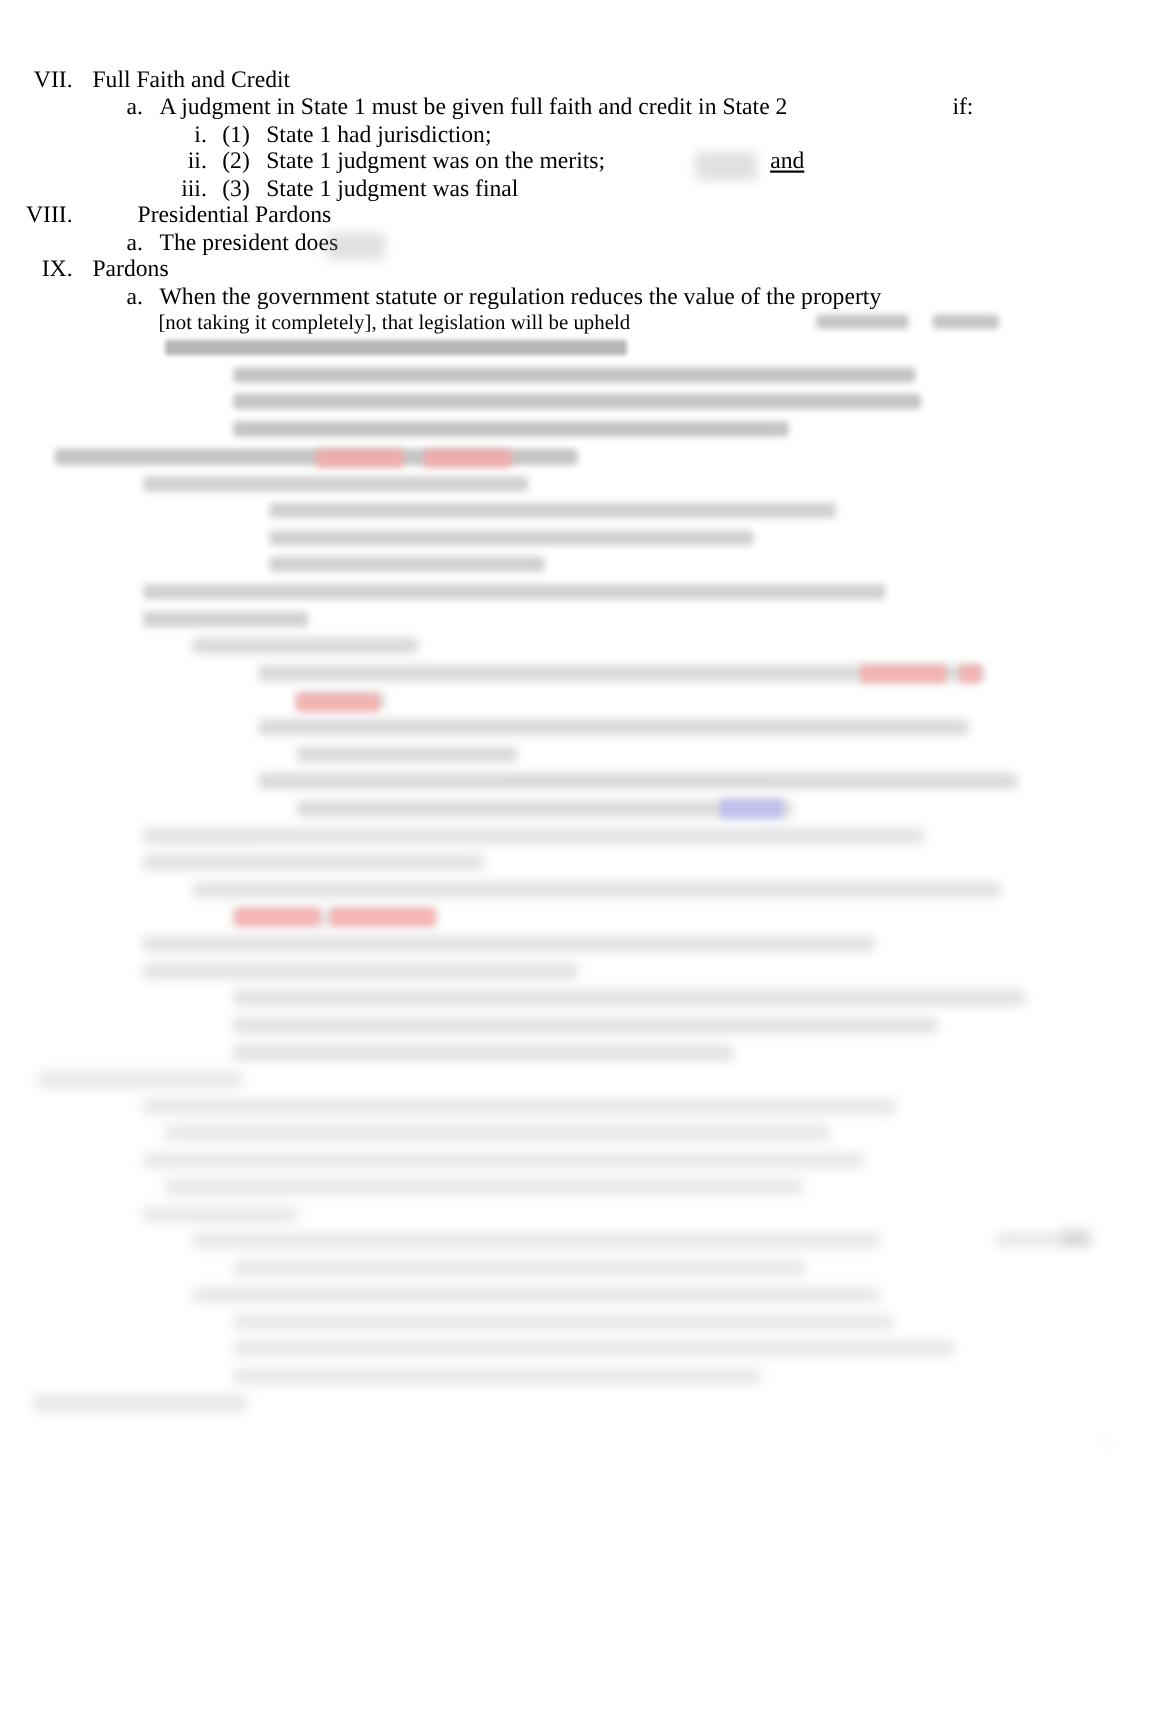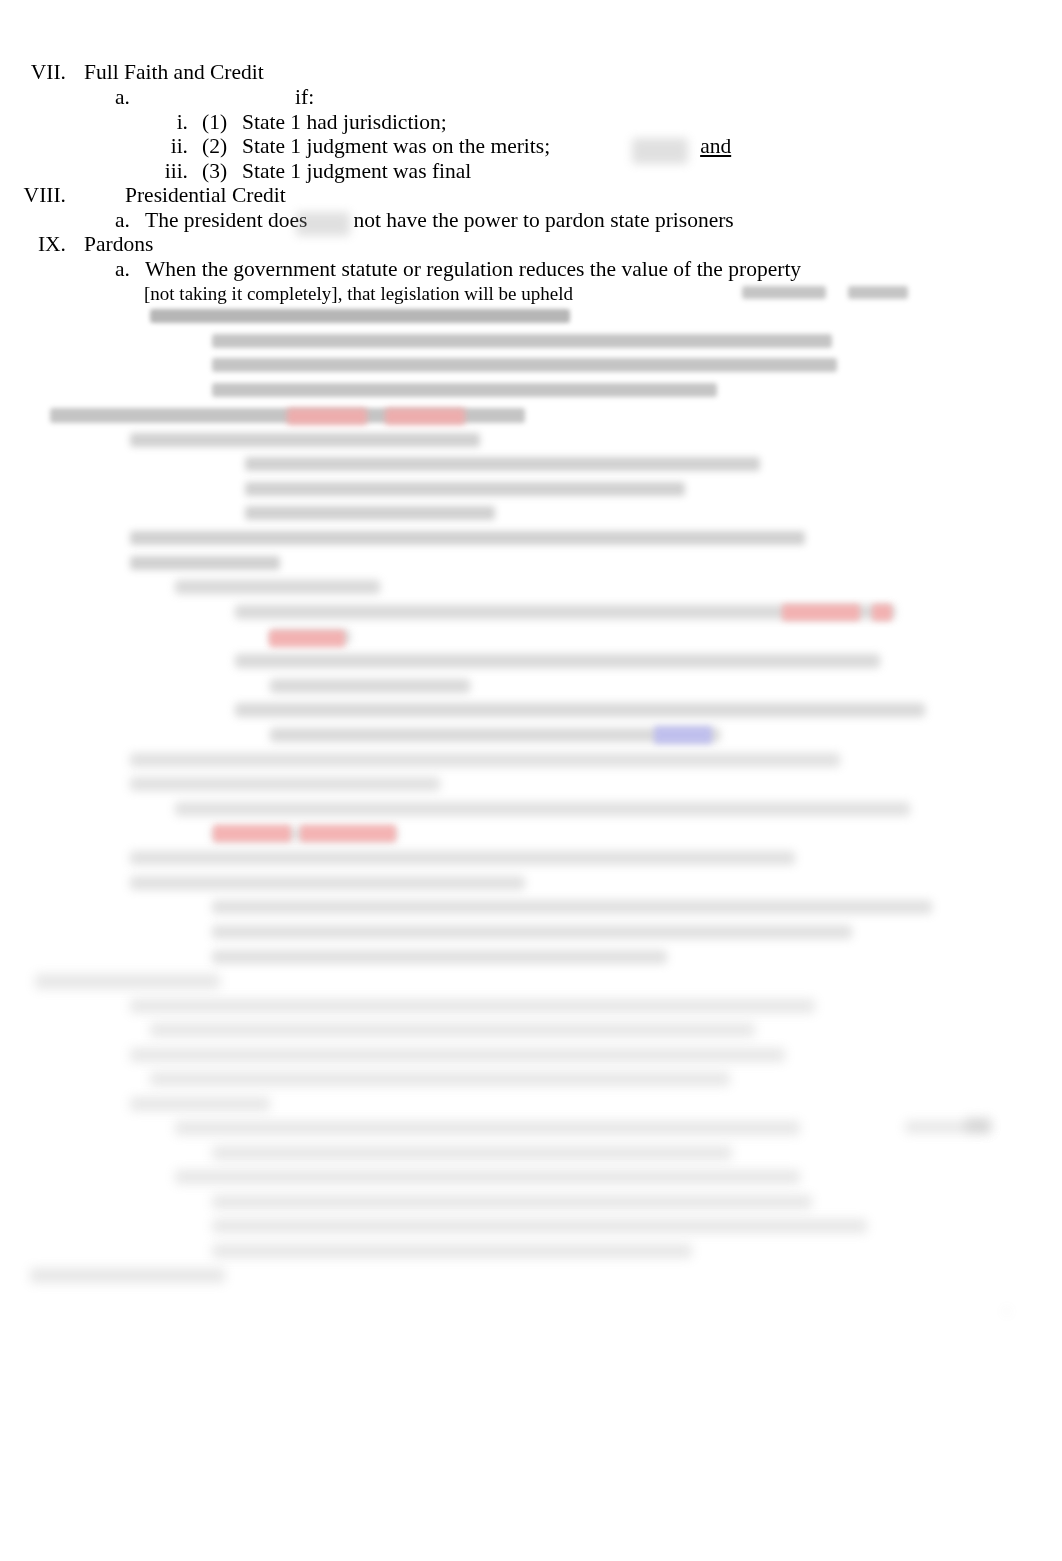--- a/index.html
+++ b/index.html
@@ -85,46 +85,46 @@
 
 <div id="page">
 
   <div id="outline-layer">
       <div class="row lvl1 b0" style="top: 62px;">
         <span class="marker">VII.</span>
         <span class="txt">Full Faith and Credit</span>
       </div>
       <div class="row lvl2 b0" style="top: 87px;">
         <span class="marker">a.</span>
+        <span class="txt">A judgment in State 1 must be given full faith and credit in State 2</span>
         <span class="txt" style="margin-left: 150px;">if:</span>
       </div>
       <div class="row lvl3 b0" style="top: 112px;">
         <span class="marker">i.</span>
         <span class="sub">(1)</span>
         <span class="txt">State 1 had jurisdiction;</span>
       </div>
       <div class="row lvl3 b0" style="top: 136px;">
         <span class="marker">ii.</span>
         <span class="sub">(2)</span>
         <span class="txt">State 1 judgment was on the merits;</span>
         <span class="txt" style="margin-left: 150px; text-decoration: underline;">and</span>
       </div>
       <div class="row lvl3 b0" style="top: 161px;">
         <span class="marker">iii.</span>
         <span class="sub">(3)</span>
         <span class="txt">State 1 judgment was final</span>
       </div>
       <div class="row lvl1 b0" style="top: 185px; gap: 41px;">
         <span class="marker">VIII.</span>
-        <span class="txt">Presidential Credit</span>
+        <span class="txt">Presidential Pardons</span>
       </div>
       <div class="row lvl2 b0" style="top: 210px;">
         <span class="marker">a.</span>
         <span class="txt">The president does</span>
-        <span class="txt" style="margin-left: 46px;">not   have the power to pardon state prisoners</span>
       </div>
       <div class="row lvl1 b0" style="top: 234px;">
         <span class="marker">IX.</span>
         <span class="txt">Pardons</span>
       </div>
       <div class="row lvl2 b0" style="top: 259px;">
         <span class="marker">a.</span>
         <span class="txt">When the government statute or regulation reduces the value of the property</span>
       </div>
       <div class="cont b0" style="top: 284px; left: 144px;"><span class="txt">[not taking it completely], that legislation will be upheld</span></div>

